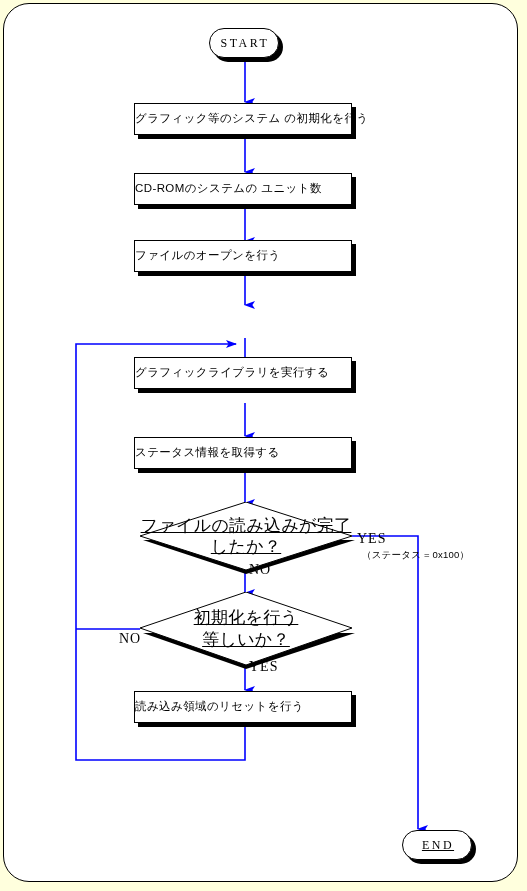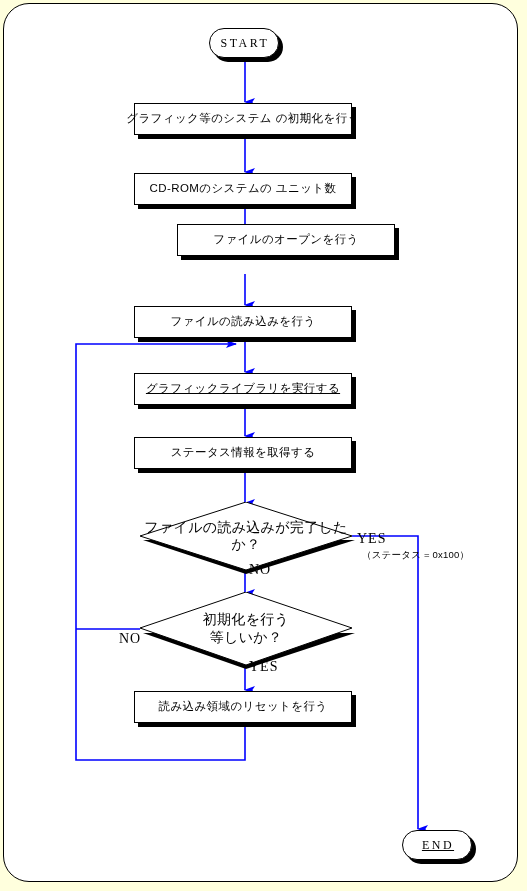--- a/index.html
+++ b/index.html
@@ -52,21 +52,20 @@
   
   .proc {
     width: 218px;
     height: 32px;
     left: 134px;
     background: #ffffff;
     border: 1px solid #000000;
     box-shadow: 4px 4px 0 0 #000000;
     display: flex;
     align-items: center;
-    justify-content: center;
   }
   .proc .label {
     font-size: 11.5px;
     color: #000000;
     letter-spacing: 0.4px;
     white-space: nowrap;
     line-height: 1;
   }
 
   
@@ -102,25 +101,26 @@
     position: absolute;
     left: 0;
     top: 0;
     width: 100%;
     height: 100%;
     display: flex;
     flex-direction: column;
     align-items: center;
     justify-content: center;
     text-align: center;
-    font-size: 14px;
+    font-size: 17px;
     color: #000000;
     letter-spacing: 0.3px;
     line-height: 1.25;
     pointer-events: none;
+    text-decoration: underline;
   }
 
   
   .elabel {
     position: absolute;
     font-family: "Liberation Serif", "DejaVu Serif", serif;
     font-size: 14px;
     letter-spacing: 1px;
     color: #000000;
     white-space: nowrap;
@@ -184,29 +184,26 @@
     </div>
 
     <div class="node proc" style="top:103px;">
       <span class="label">グラフィック等のシステム の初期化を行う</span>
     </div>
 
     <div class="node proc" style="top:173px;">
       <span class="label">CD-ROMのシステムの ユニット数</span>
     </div>
 
-    <div class="node proc" style="top:224px;margin-left:43px;">
+    <div class="node proc" style="top:240px;">
       <span class="label">ファイルのオープンを行う</span>
     </div>
 
-    <div class="node proc" style="top:306px;">
-      <span class="label">ファイルの読み込みを行う</span>
-    </div>
-
-    <div class="node proc" style="top:373px;text-decoration:underline;">
+
+    <div class="node proc" style="top:357px;">
       <span class="label">グラフィックライブラリを実行する</span>
     </div>
 
     <div class="node proc" style="top:437px;">
       <span class="label">ステータス情報を取得する</span>
     </div>
 
     <div class="node proc" style="top:691px;">
       <span class="label">読み込み領域のリセットを行う</span>
     </div>

